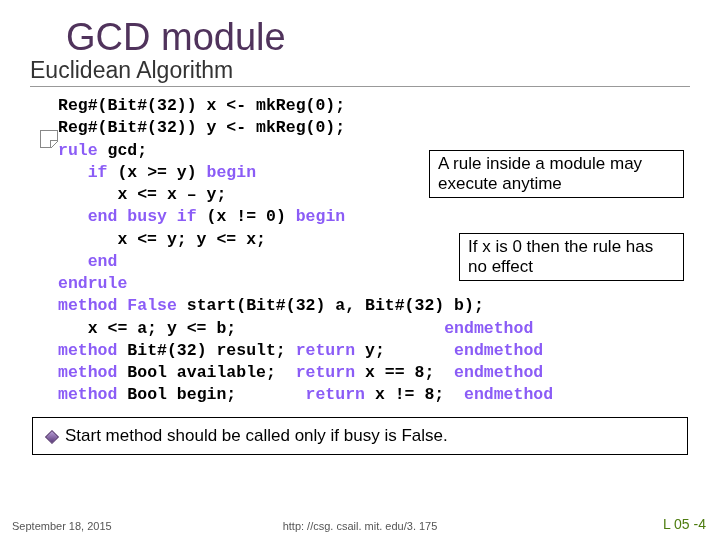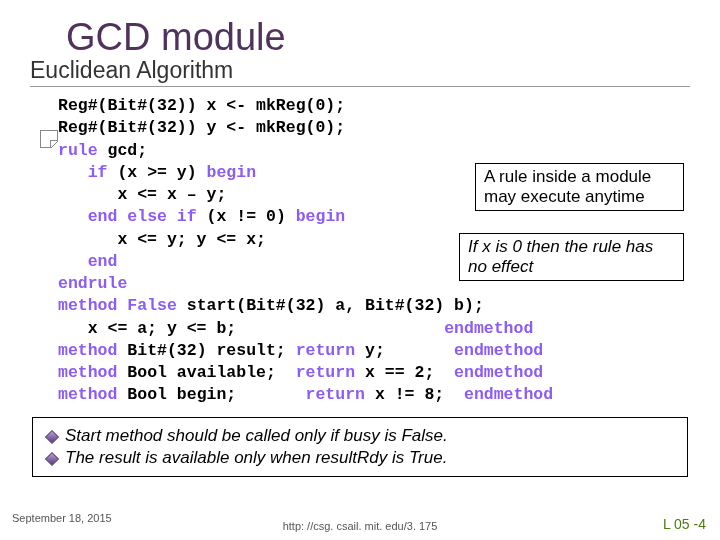--- a/index.html
+++ b/index.html
@@ -66,29 +66,28 @@
   }
   .kw { color: #8b5cf6; }
   .callout {
     position: absolute;
     border: 1px solid #000;
     font-family: Verdana, sans-serif;
     font-size: 17px;
     padding: 3px 8px;
     background: #fff;
   }
-  .callout1 { right: 36px; top: 163px; width: 209px; }
-  .callout2 { right: 36px; top: 233px; width: 225px; font-style: italic; }
+  .callout1 { right: 36px; top: 150px; width: 255px; }
+  .callout2 { right: 36px; top: 233px; width: 225px; }
   .bullets {
     border: 1px solid #000;
     margin: 10px 2px 4px 2px;
     padding: 6px 16px 6px 6px;
     font-family: Verdana, sans-serif;
     font-size: 17px;
-    font-style: italic;
   }
   .bullets .row {
     display: flex;
     align-items: flex-start;
     gap: 8px;
     margin: 2px 0;
   }
   .diamond {
     width: 10px;
     height: 10px;
@@ -101,59 +100,55 @@
   }
   .footer {
     position: absolute;
     bottom: 8px;
     left: 0;
     width: 720px;
     font-family: Verdana, sans-serif;
     font-size: 11px;
     color: #555;
   }
-  .fdate { position: absolute; left: 12px; bottom: 8px; }
+  .fdate { position: absolute; left: 12px; bottom: 0; }
   .furl  { position: absolute; left: 50%; transform: translateX(-50%); bottom: 0; }
   .fnum  { position: absolute; right: 14px; bottom: 0; font-size: 14px; color: #4d7c0f; }
 </style>
 </head>
 <body>
 
 <div class="slide">
   <div class="title">GCD module</div>
   <div class="subtitle">Euclidean Algorithm</div>
 
   <div class="tear"></div>
 
   <div class="code"><span>Reg#(Bit#(32)) x &lt;- mkReg(0);</span>
 <span>Reg#(Bit#(32)) y &lt;- mkReg(0);</span>
 <span class="kw">rule</span><span> gcd;</span>
    <span class="kw">if</span><span> (x &gt;= y) </span><span class="kw">begin</span>
 <span>      x &lt;= x – y;</span>
-   <span class="kw">end</span> <span class="kw">else</span> <span class="kw">if</span><span> (x != 0) </span><span class="kw">begin</span>
+   <span class="kw">end</span> <span class="kw">busy</span> <span class="kw">if</span><span> (x != 0) </span><span class="kw">begin</span>
 <span>      x &lt;= y; y &lt;= x;</span>
    <span class="kw">end</span>
 <span class="kw">endrule</span>
 <span class="kw">method</span> <span class="kw">False</span><span> start(Bit#(32) a, Bit#(32) b);</span>
 <span>   x &lt;= a; y &lt;= b;                     </span><span class="kw">endmethod</span>
 <span class="kw">method</span><span> Bit#(32) result; </span><span class="kw">return</span><span> y;       </span><span class="kw">endmethod</span>
-<span class="kw">method</span><span> Bool available;  </span><span class="kw">return</span><span> x == 2;  </span><span class="kw">endmethod</span>
+<span class="kw">method</span><span> Bool available;  </span><span class="kw">return</span><span> x == 8;  </span><span class="kw">endmethod</span>
 <span class="kw">method</span><span> Bool begin;       </span><span class="kw">return</span><span> x != 8;  </span><span class="kw">endmethod</span></div>
 
   <div class="callout callout1">A rule inside a module may execute anytime</div>
   <div class="callout callout2">If x is 0 then the rule has no effect</div>
 
   <div class="bullets">
     <div class="row">
       <div class="diamond"></div>
       <div>Start method should be called only if busy is False.</div>
-    </div>
-    <div class="row">
-      <div class="diamond"></div>
-      <div>The result is available only when resultRdy is True.</div>
     </div>
   </div>
 
   <div class="footer">
     <span class="fdate">September 18, 2015</span>
     <span class="furl">http: //csg. csail. mit. edu/3. 175</span>
     <span class="fnum">L 05 -4</span>
   </div>
 </div>
 

